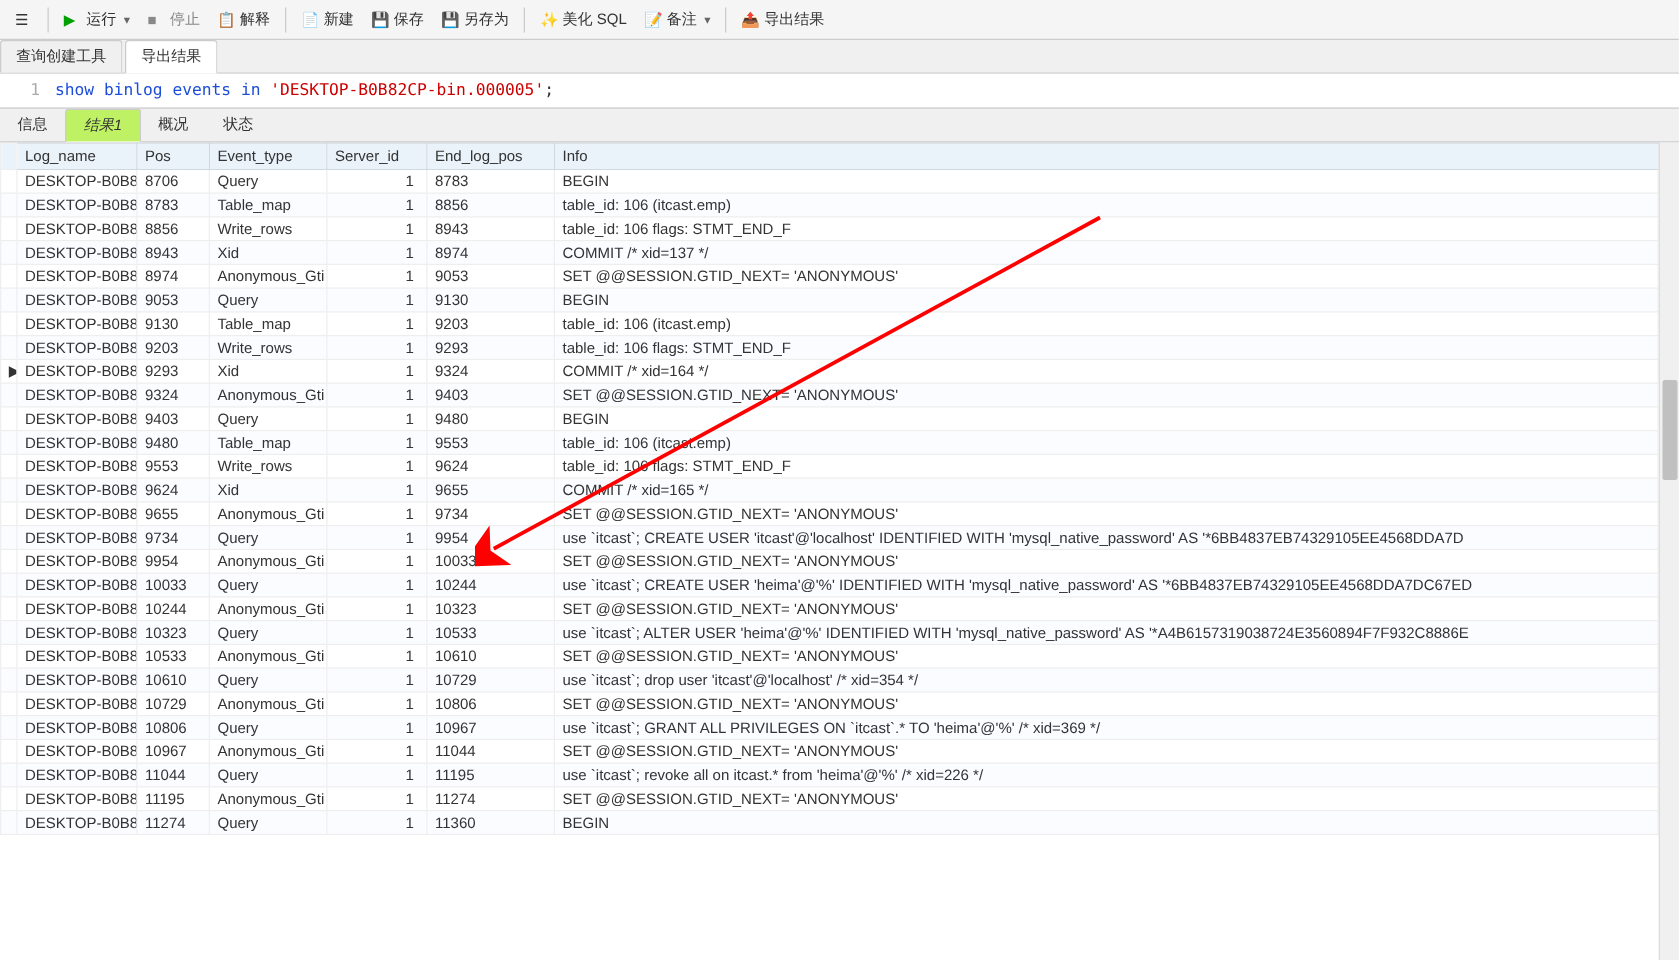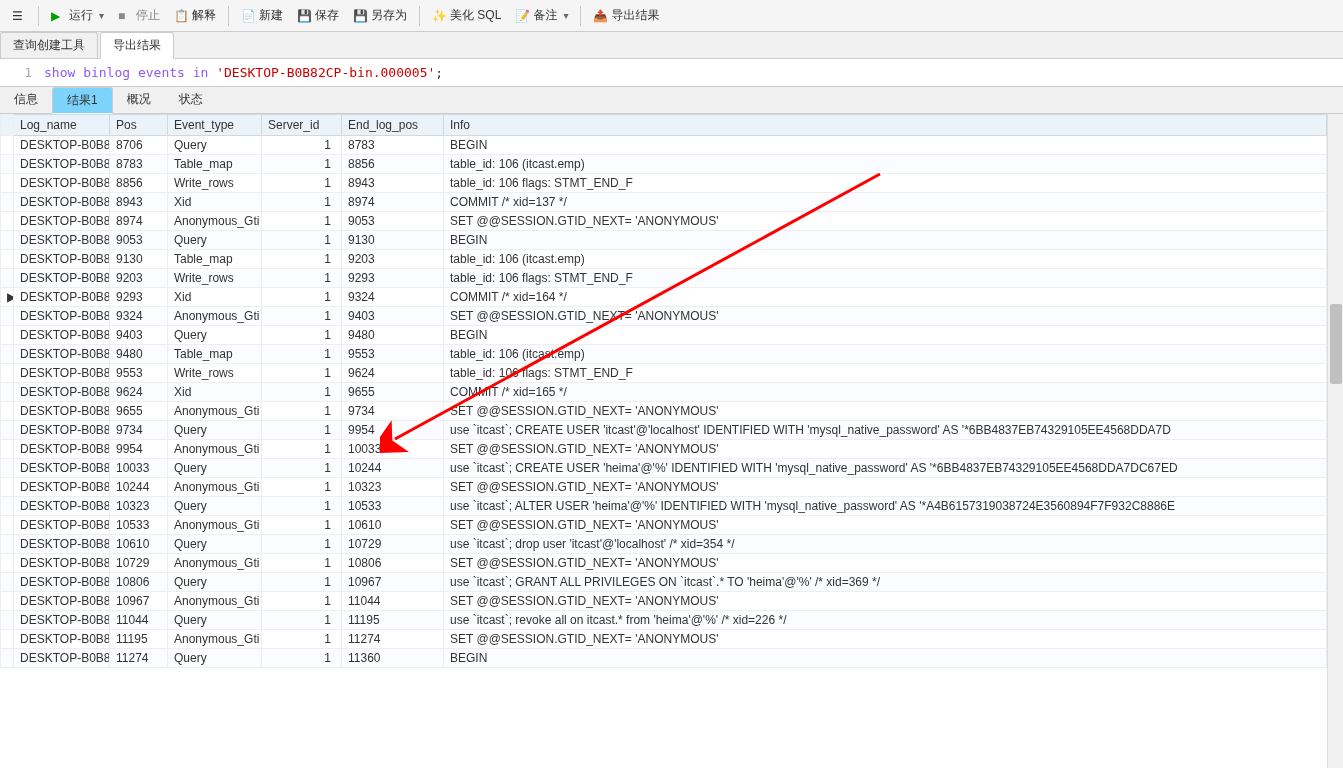--- a/index.html
+++ b/index.html
@@ -13,26 +13,26 @@
 .blue { color: #0066cc; }
 .orange { color: #ff8c00; }
 .gray { color: #888; }
 
 .tabs { display: flex; border-bottom: 1px solid #ccc; background: #f0f0f0; }
 .tab { padding: 4px 12px; border: 1px solid #ccc; border-bottom: none; background: #f0f0f0; margin-right: 2px; border-radius: 3px 3px 0 0; cursor: pointer; }
 .tab.active { background: #fff; border-bottom: 1px solid #fff; margin-bottom: -1px; }
 
 .editor { padding: 6px 8px; font-family: Consolas, monospace; font-size: 13px; background: #fff; min-height: 24px; display: flex; }
 .line-num { color: #aaa; width: 24px; text-align: right; margin-right: 12px; }
-.kw { color: #8b5cf6; }
+.kw { color: #1d4ed8; }
 .str { color: #cc0000; }
 
 .result-tabs { display: flex; background: #f0f0f0; border-top: 1px solid #ccc; border-bottom: 1px solid #ccc; }
 .rtab { padding: 4px 14px; cursor: pointer; }
-.rtab.active { background: #7dd3fc; border: 1px solid #ccc; border-bottom: 1px solid #fff; margin-bottom: -1px; border-radius: 3px 3px 0 0; }
+.rtab.active { background: #bef264; border: 1px solid #ccc; border-bottom: 1px solid #fff; margin-bottom: -1px; border-radius: 3px 3px 0 0; font-style: italic; }
 
 .grid-wrap { position: relative; flex: 1; display: flex; }
 .grid { flex: 1; overflow: hidden; }
 table { width: 100%; border-collapse: collapse; table-layout: fixed; }
 th { text-align: left; background: #eaf2fa; border: 1px solid #d0d8e0; padding: 3px 6px; font-weight: normal; color: #333; position: relative; }
 td { border: 1px solid #eee; padding: 2px 6px; white-space: nowrap; overflow: hidden; text-overflow: clip; }
 tr:nth-child(even) td { background: #fafcff; }
 .col-ln { width: 96px; }
 .col-pos { width: 58px; }
 .col-et { width: 94px; }

